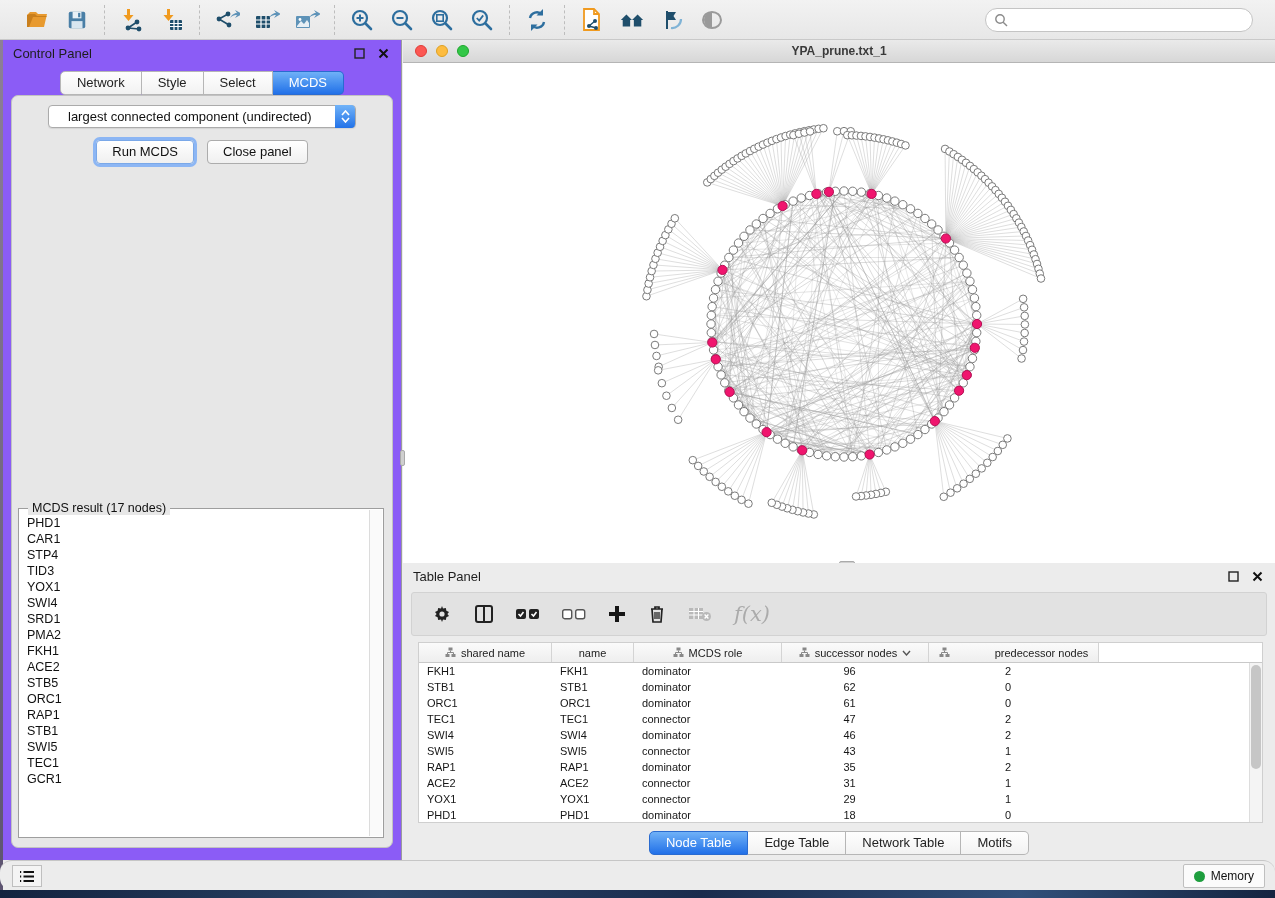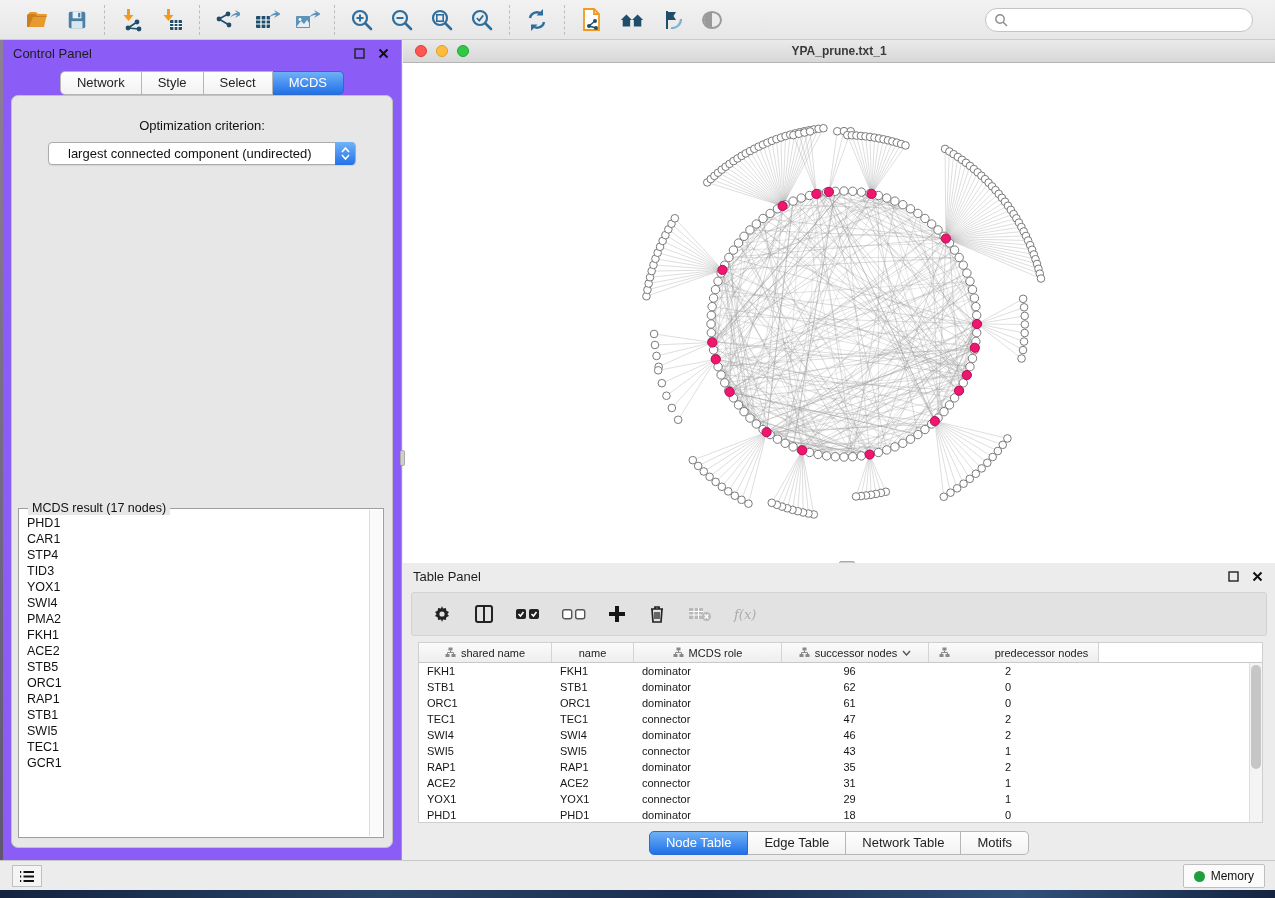--- a/index.html
+++ b/index.html
@@ -78,21 +78,21 @@
     background:#CFCFCF; border:1px solid #AAA; border-radius:2px; }
   .split-handle-h { position:absolute; left:50%; bottom:-3px; width:16px; height:5px;
     background:#CFCFCF; border:1px solid #AAA; border-radius:2px; }
 
   
   .table-panel { position:absolute; left:403px; top:563px; width:872px; height:295px; background:#ECECEC; }
   .tp-toolbar { position:absolute; left:8px; right:8px; top:29px; height:44px;
     background:#E2E2E2; border:1px solid #D2D2D2; border-radius:3px;
     display:flex; align-items:center; gap:22px; padding-left:20px; }
   .tp-ic { display:flex; align-items:center; justify-content:center; height:26px; cursor:default; }
-  .fx { font-family:"DejaVu Serif", serif; font-style:italic; font-size:13px; color:#ABABAB; }
+  .fx { font-family:"DejaVu Serif", serif; font-style:italic; font-size:21px; color:#ABABAB; }
 
   .tbl { position:absolute; left:15px; top:79px; right:12px; height:181px;
     background:#fff; border:1px solid #CFCFCF; }
   .tbl-head { display:flex; height:20px; background:linear-gradient(#FBFBFB,#EEEEEE);
     border-bottom:1px solid #C9C9C9; }
   .th { display:flex; align-items:center; justify-content:center; gap:5px;
     font-size:11px; color:#222; border-right:1px solid #D4D4D4; overflow:hidden; }
   .th.filler { border-right:none; background:#fff; }
   .tbl-body { position:absolute; left:0; right:13px; top:20px; bottom:0; overflow:hidden; }
   .tr { display:flex; height:16px; }
@@ -101,21 +101,21 @@
   .td.txt { padding-left:8px; }
   .tbl-scroll { position:absolute; right:0; top:20px; bottom:0; width:13px;
     background:#F4F4F4; border-left:1px solid #DDD; }
   .tbl-thumb { position:absolute; left:1px; right:1px; top:2px; height:104px;
     background:#C6C6C6; border-radius:6px; }
 
   .tp-tabs { position:absolute; left:0; right:0; top:268px; display:flex; justify-content:center; }
 
   
   .status-bar { position:absolute; left:0; top:860px; width:1275px; height:30px;
-    background:#ECECEC; border-top:1px solid #C6C6C6; }
+    background:#ECECEC; border-top:1px solid #C6C6C6;border-radius:12px; }
   .list-btn { position:absolute; left:12px; top:4px; width:30px; height:22px;
     background:#F4F4F4; border:1px solid #BFBFBF; display:flex; align-items:center; justify-content:center; }
   .mem-btn { position:absolute; right:10px; top:3px; height:24px;
     background:#FBFBFB; border:1px solid #BFBFBF; border-radius:2px;
     display:flex; align-items:center; gap:6px; padding:0 10px; font-size:12px; color:#111; }
   .mem-dot { width:11px; height:11px; border-radius:50%; background:#1E9E3E; }
 </style>
 </head>
 <body>
 
@@ -293,42 +293,46 @@
   </div>
 
   <div class="seg-row" id="cp-tabs">
       <span class="seg">Network</span>
       <span class="seg">Style</span>
       <span class="seg">Select</span>
       <span class="seg active">MCDS</span>
     </div>
 
   <div class="cp-box">
-    <div class="opt-label">Optimization criterion:</div>
     <div class="select">
       <span>largest connected component (undirected)</span>
       <span class="cap">
         <svg width="9" height="6" viewBox="0 0 9 6">
             <path d="M1 5l3.5-4L8 5" stroke="#fff" stroke-width="1.6" fill="none"></path>
           </svg>
         <svg width="9" height="6" viewBox="0 0 9 6">
             <path d="M1 1l3.5 4L8 1" stroke="#fff" stroke-width="1.6" fill="none"></path>
           </svg>
       </span>
     </div>
+    <div class="btn-row">
+      <div class="btn focused">Run MCDS</div>
+      <div class="btn">Close panel</div>
+    </div>
 
     <div class="group-box">
       <div class="group-legend">MCDS result (17 nodes)</div>
       <div class="result-list" id="result-list">
           <div class="list-item">PHD1</div>
           <div class="list-item">CAR1</div>
           <div class="list-item">STP4</div>
           <div class="list-item">TID3</div>
           <div class="list-item">YOX1</div>
           <div class="list-item">SWI4</div>
+          <div class="list-item">SRD1</div>
           <div class="list-item">PMA2</div>
           <div class="list-item">FKH1</div>
           <div class="list-item">ACE2</div>
           <div class="list-item">STB5</div>
           <div class="list-item">ORC1</div>
           <div class="list-item">RAP1</div>
           <div class="list-item">STB1</div>
           <div class="list-item">SWI5</div>
           <div class="list-item">TEC1</div>
           <div class="list-item">GCR1</div>

